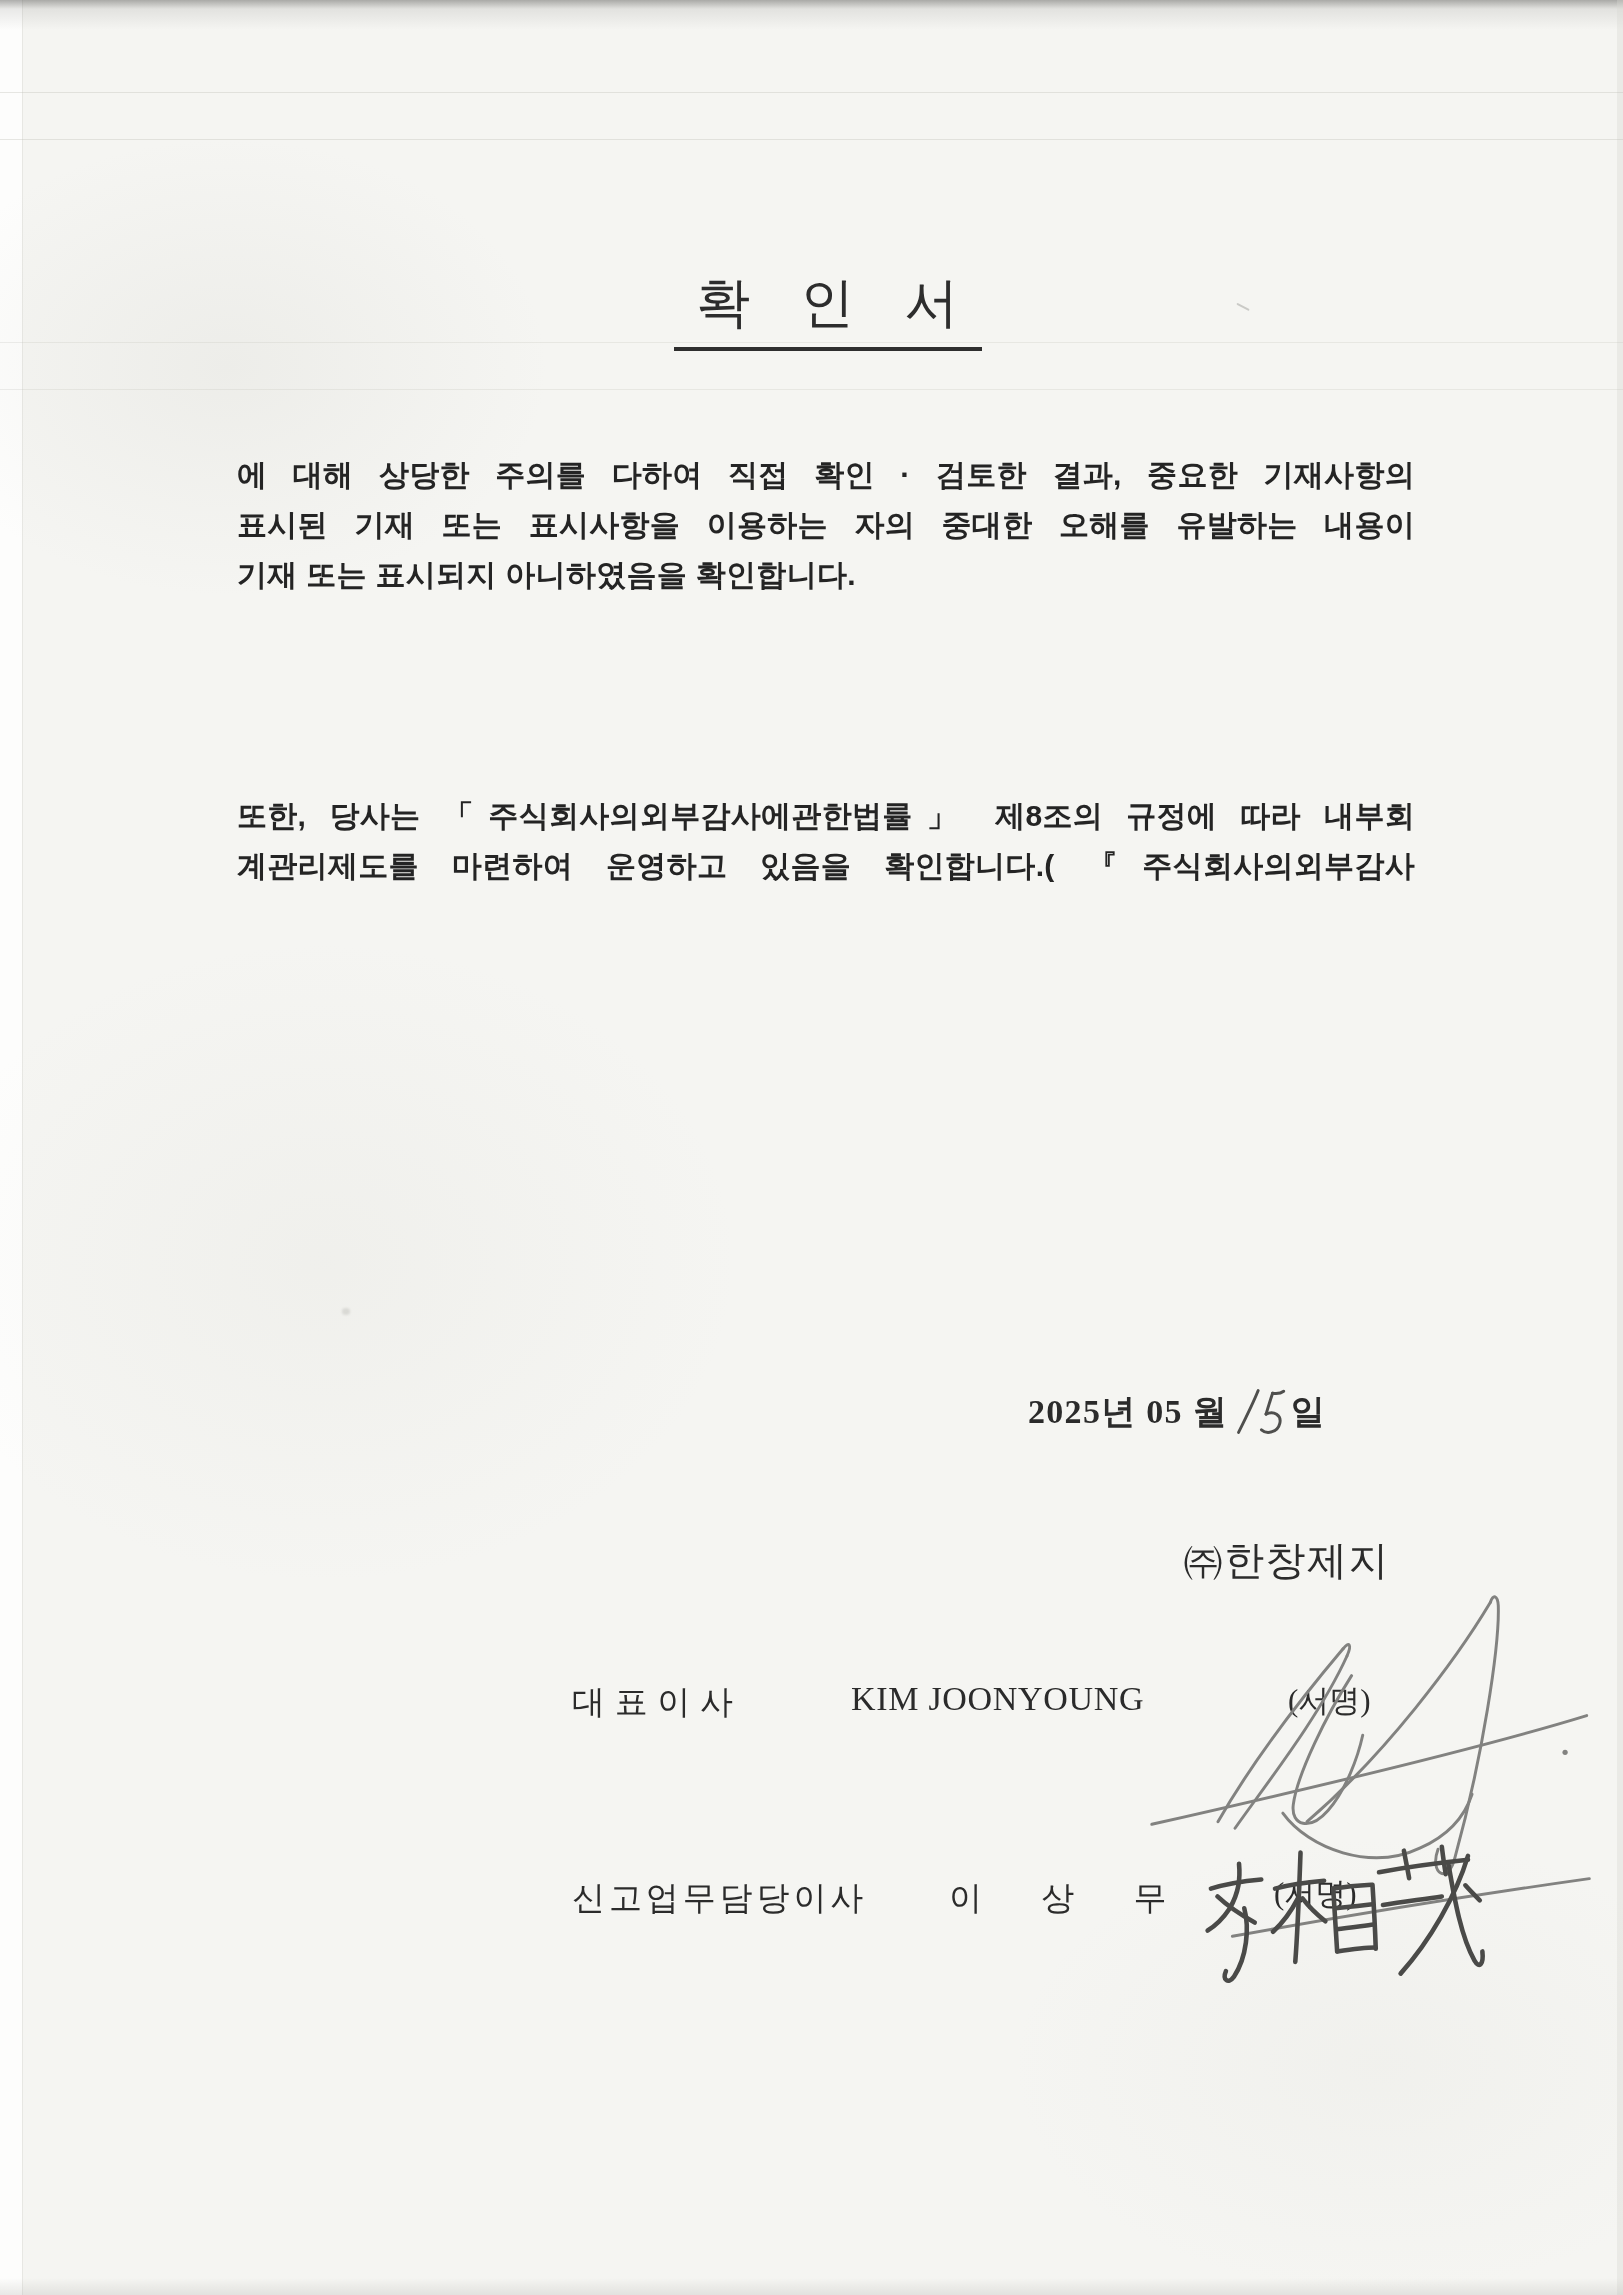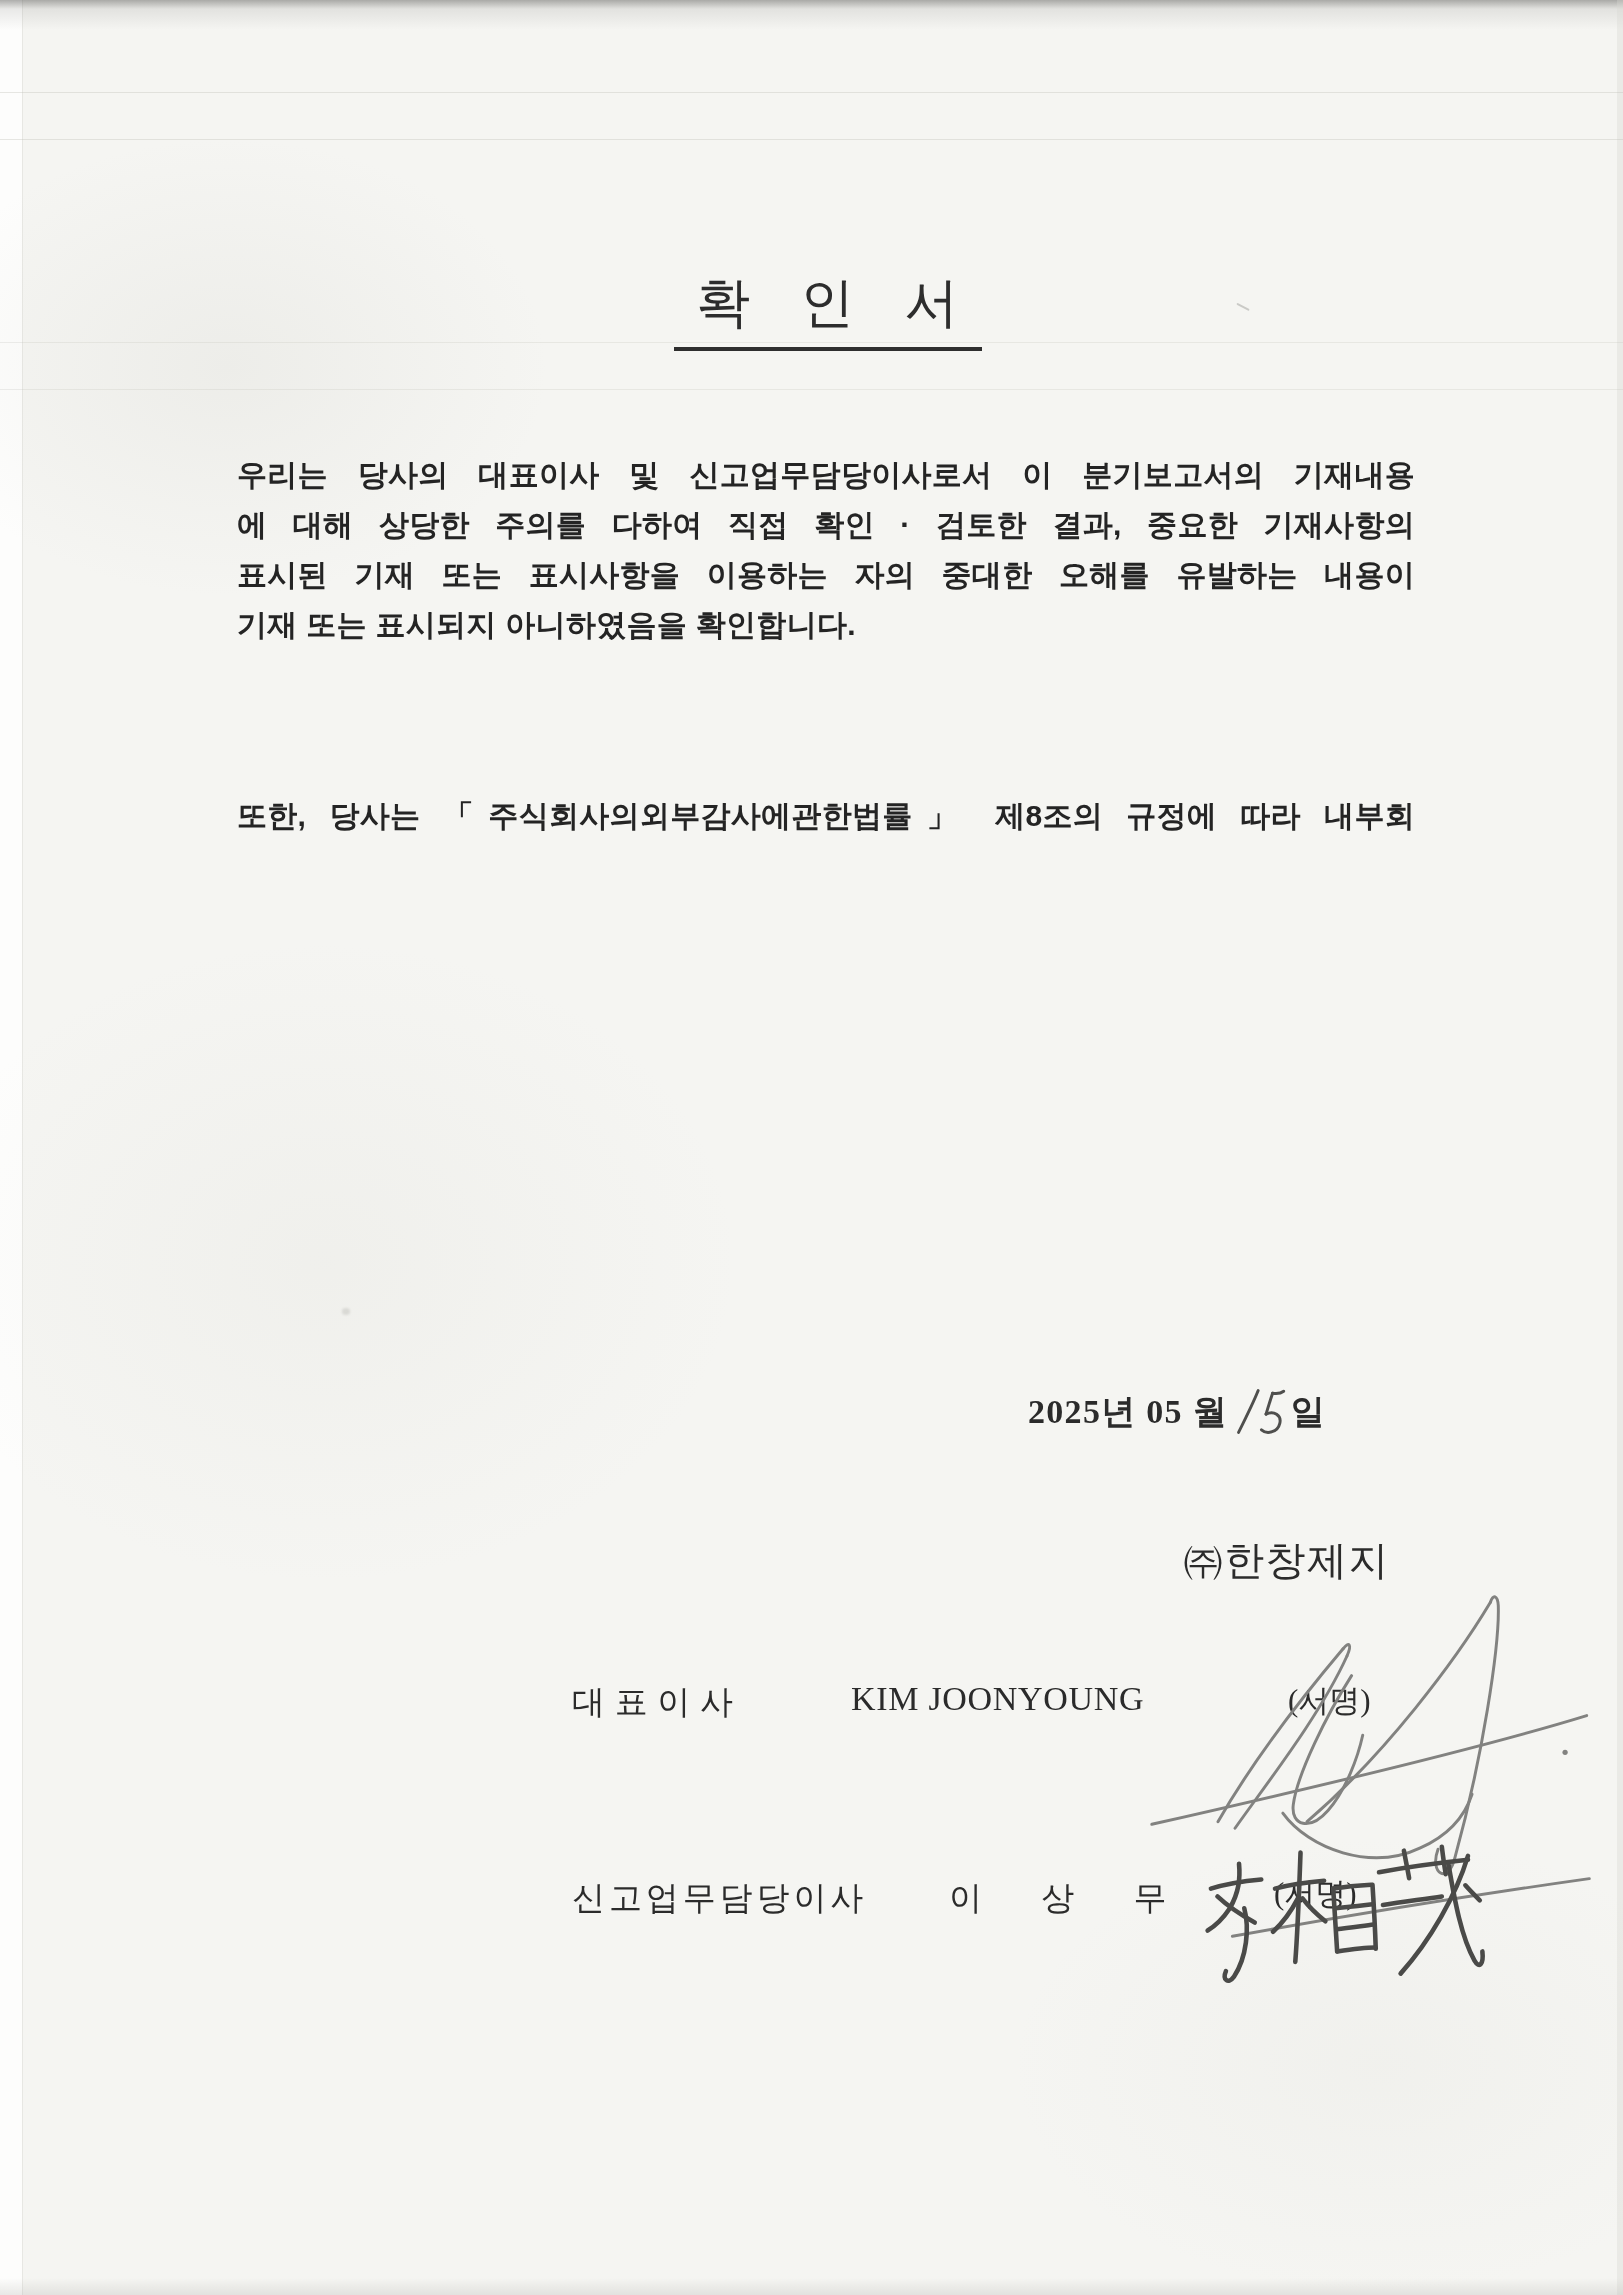--- a/index.html
+++ b/index.html
@@ -78,28 +78,28 @@
   <div class="fold-line" style="top:139px"></div>
   <div class="fold-line" style="top:342px;opacity:.7"></div>
   <div class="fold-line" style="top:389px;opacity:.7"></div>
   <div class="mottle"></div>
   <div class="smudge-tick"></div>
   <div class="smudge-dot"></div>
 
   <div class="doc-title">확 인 서</div>
 
   <div class="para" style="top:450px">
-    <div class="jline">우리는 당사의 대표이사 및 신고업무담당이사로서 이 분기보고서의 기재내용</div>
     <div class="jline">에 대해 상당한 주의를 다하여 직접 확인 · 검토한 결과, 중요한 기재사항의</div>
     <div class="jline">표시된 기재 또는 표시사항을 이용하는 자의 중대한 오해를 유발하는 내용이</div>
     <div class="jline-last">기재 또는 표시되지 아니하였음을 확인합니다.</div>
   </div>
 
   <div class="para" style="top:791px">
     <div class="jline">또한, 당사는 「주식회사의외부감사에관한법률」 제8조의 규정에 따라 내부회</div>
+    <div class="jline">계관리제도를 마련하여 운영하고 있음을 확인합니다.( 『주식회사의외부감사</div>
   </div>
 
   <div class="date-line">
     <span class="seg">2025년 05 월</span>
     <svg id="handwritten-day" viewBox="0 0 84 84">
       <g fill="none" stroke="#4f4f4d" stroke-width="4.5" stroke-linecap="round">
         <path d="M 40 10 C 32 30 20 54 10 74"></path>
         <path d="M 62 14 C 58 26 55 36 52 46"></path>
         <path d="M 52 46 C 64 40 76 48 73 60 C 70 73 54 78 45 70"></path>
         <path d="M 62 14 C 69 15 75 14 79 11"></path>

